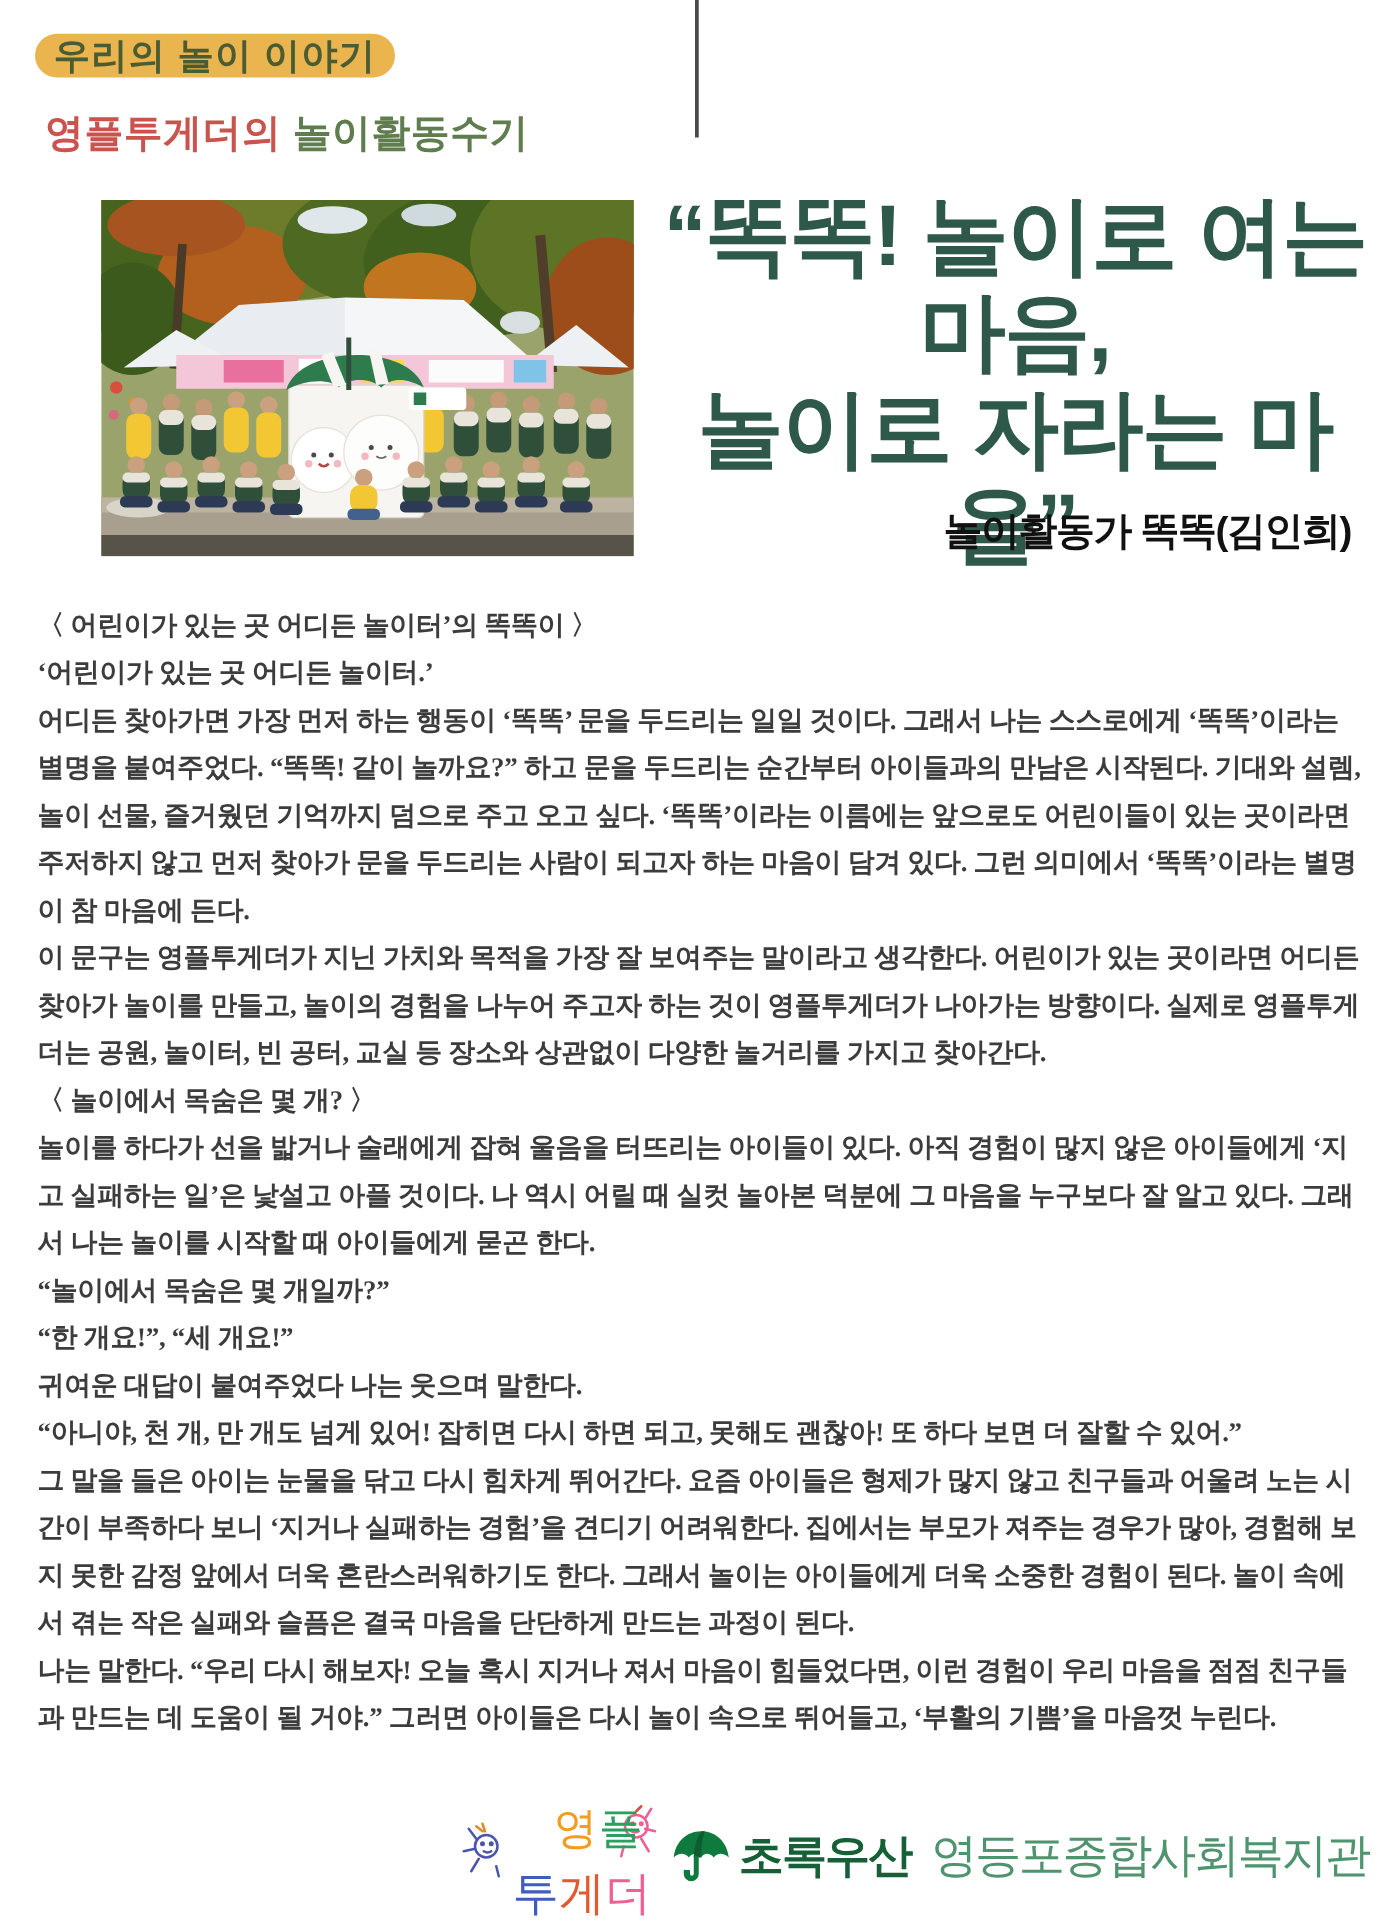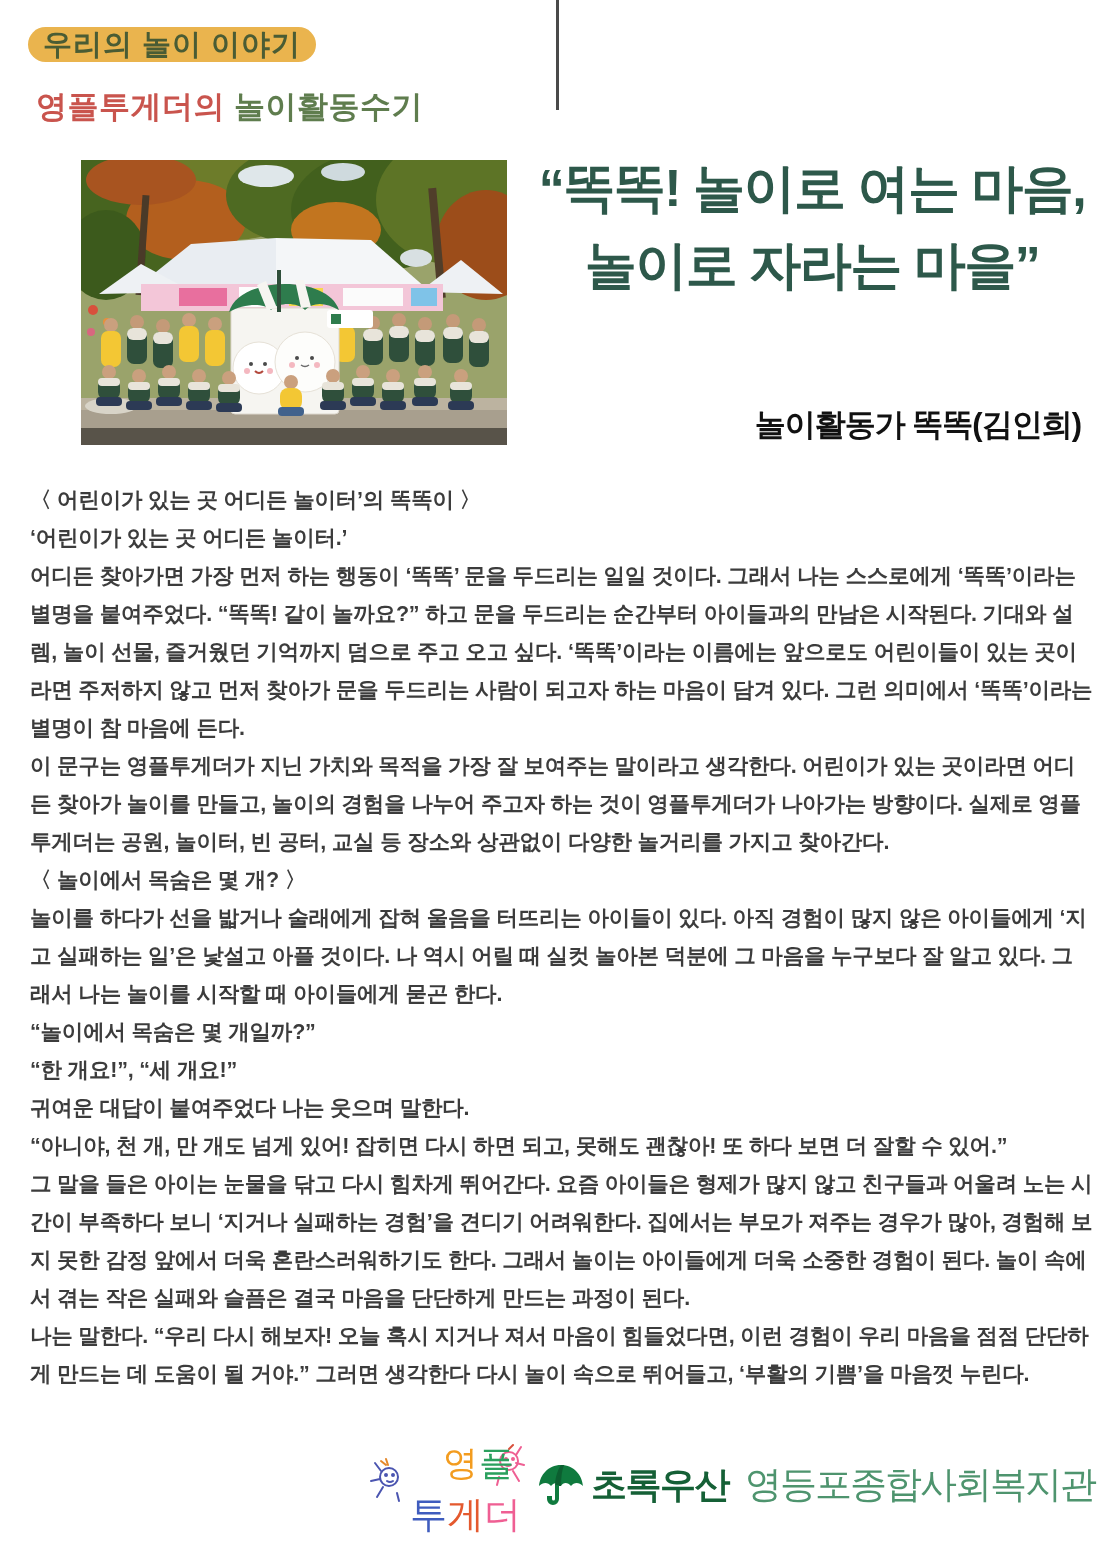--- a/index.html
+++ b/index.html
@@ -15,27 +15,27 @@
     color:#4a5c34;font-size:29px;font-weight:800;letter-spacing:1px;
   }
   .subtitle{position:absolute;left:36px;top:86px;font-size:31px;font-weight:800;letter-spacing:0.5px;white-space:nowrap;}
   .subtitle .brand{color:#c9544d;}
   .subtitle .rest{color:#5f7d4e;}
   .vline{position:absolute;left:556px;top:0;width:3px;height:110px;background:#4a4a4a;}
   
   .photo{position:absolute;left:81px;top:160px;width:426px;height:285px;display:block;}
   .title{
     position:absolute;left:515px;top:150px;width:594px;text-align:center;
-    color:#2d584a;font-size:52px;font-weight:800;line-height:77px;letter-spacing:-1.5px;
+    color:#2d584a;font-size:69px;font-weight:800;line-height:77px;letter-spacing:-1.5px;
   }
   .byline{position:absolute;right:36px;top:404px;font-size:31px;font-weight:800;color:#111111;letter-spacing:-1px;}
   
   .body-text{
     position:absolute;left:30px;top:481px;width:1063px;
-    font-size:21.5px;font-weight:700;line-height:38px;color:#3c3c3c;letter-spacing:-0.2px;
+    font-size:21.5px;font-weight:700;line-height:38px;color:#3c3c3c;letter-spacing:-0.2px;font-family:Liberation Serif, serif;
   }
   .body-text p{margin:0;}
   .body-text p.sec2{}
   
   .footer{position:absolute;right:22px;bottom:10px;height:100px;display:flex;align-items:center;gap:16px;}
   .ypl{position:relative;width:150px;height:92px;font-weight:400;line-height:1;text-align:right;}
   .ypl-l1{position:absolute;left:0;right:6px;top:6px;font-size:35px;letter-spacing:1px;}
   .ypl-l2{position:absolute;left:6px;right:0;top:57px;font-size:37px;letter-spacing:0;}
   .c-or{color:#f39c1f;}.c-gr{color:#2ba05e;}.c-bl{color:#3f5cbe;}.c-rd{color:#e4592e;}.c-pk{color:#ef5f93;}
   .ypl-doodle-left{position:absolute;left:-4px;top:18px;}
@@ -175,21 +175,21 @@
     <p>‘어린이가 있는 곳 어디든 놀이터.’</p>
     <p>어디든 찾아가면 가장 먼저 하는 행동이 ‘똑똑’ 문을 두드리는 일일 것이다. 그래서 나는 스스로에게 ‘똑똑’이라는 별명을 붙여주었다. “똑똑! 같이 놀까요?” 하고 문을 두드리는 순간부터 아이들과의 만남은 시작된다. 기대와 설렘, 놀이 선물, 즐거웠던 기억까지 덤으로 주고 오고 싶다. ‘똑똑’이라는 이름에는 앞으로도 어린이들이 있는 곳이라면 주저하지 않고 먼저 찾아가 문을 두드리는 사람이 되고자 하는 마음이 담겨 있다. 그런 의미에서 ‘똑똑’이라는 별명이 참 마음에 든다.</p>
     <p>이 문구는 영플투게더가 지닌 가치와 목적을 가장 잘 보여주는 말이라고 생각한다. 어린이가 있는 곳이라면 어디든 찾아가 놀이를 만들고, 놀이의 경험을 나누어 주고자 하는 것이 영플투게더가 나아가는 방향이다. 실제로 영플투게더는 공원, 놀이터, 빈 공터, 교실 등 장소와 상관없이 다양한 놀거리를 가지고 찾아간다.</p>
     <p class="sec2">〈 놀이에서 목숨은 몇 개? 〉</p>
     <p>놀이를 하다가 선을 밟거나 술래에게 잡혀 울음을 터뜨리는 아이들이 있다. 아직 경험이 많지 않은 아이들에게 ‘지고 실패하는 일’은 낯설고 아플 것이다. 나 역시 어릴 때 실컷 놀아본 덕분에 그 마음을 누구보다 잘 알고 있다. 그래서 나는 놀이를 시작할 때 아이들에게 묻곤 한다.</p>
     <p>“놀이에서 목숨은 몇 개일까?”</p>
     <p>“한 개요!”, “세 개요!”</p>
     <p>귀여운 대답이 붙여주었다 나는 웃으며 말한다.</p>
     <p>“아니야, 천 개, 만 개도 넘게 있어! 잡히면 다시 하면 되고, 못해도 괜찮아! 또 하다 보면 더 잘할 수 있어.”</p>
     <p>그 말을 들은 아이는 눈물을 닦고 다시 힘차게 뛰어간다. 요즘 아이들은 형제가 많지 않고 친구들과 어울려 노는 시간이 부족하다 보니 ‘지거나 실패하는 경험’을 견디기 어려워한다. 집에서는 부모가 져주는 경우가 많아, 경험해 보지 못한 감정 앞에서 더욱 혼란스러워하기도 한다. 그래서 놀이는 아이들에게 더욱 소중한 경험이 된다. 놀이 속에서 겪는 작은 실패와 슬픔은 결국 마음을 단단하게 만드는 과정이 된다.</p>
-    <p>나는 말한다. “우리 다시 해보자! 오늘 혹시 지거나 져서 마음이 힘들었다면, 이런 경험이 우리 마음을 점점 단단하게 만드는 데 도움이 될 거야.” 그러면 생각한다 다시 놀이 속으로 뛰어들고, ‘부활의 기쁨’을 마음껏 누린다.</p>
+    <p>나는 말한다. “우리 다시 해보자! 오늘 혹시 지거나 져서 마음이 힘들었다면, 이런 경험이 우리 마음을 점점 친구들과 만드는 데 도움이 될 거야.” 그러면 아이들은 다시 놀이 속으로 뛰어들고, ‘부활의 기쁨’을 마음껏 누린다.</p>
   </div>
 
   <div class="footer">
     <div class="ypl">
       <svg class="ypl-doodle-left" width="36" height="48" viewBox="0 0 36 48" aria-hidden="true">
         <g fill="none" stroke="#4b55b0" stroke-width="2" stroke-linecap="round">
           <circle cx="22" cy="20" r="9"></circle>
           <path d="M8 6 l6 8 M4 24 l9 -2 M10 40 l6 -10 M30 36 l2 8"></path>
           <circle cx="19" cy="18" r="1" fill="#4b55b0"></circle>
             <circle cx="26" cy="18" r="1" fill="#4b55b0"></circle>

